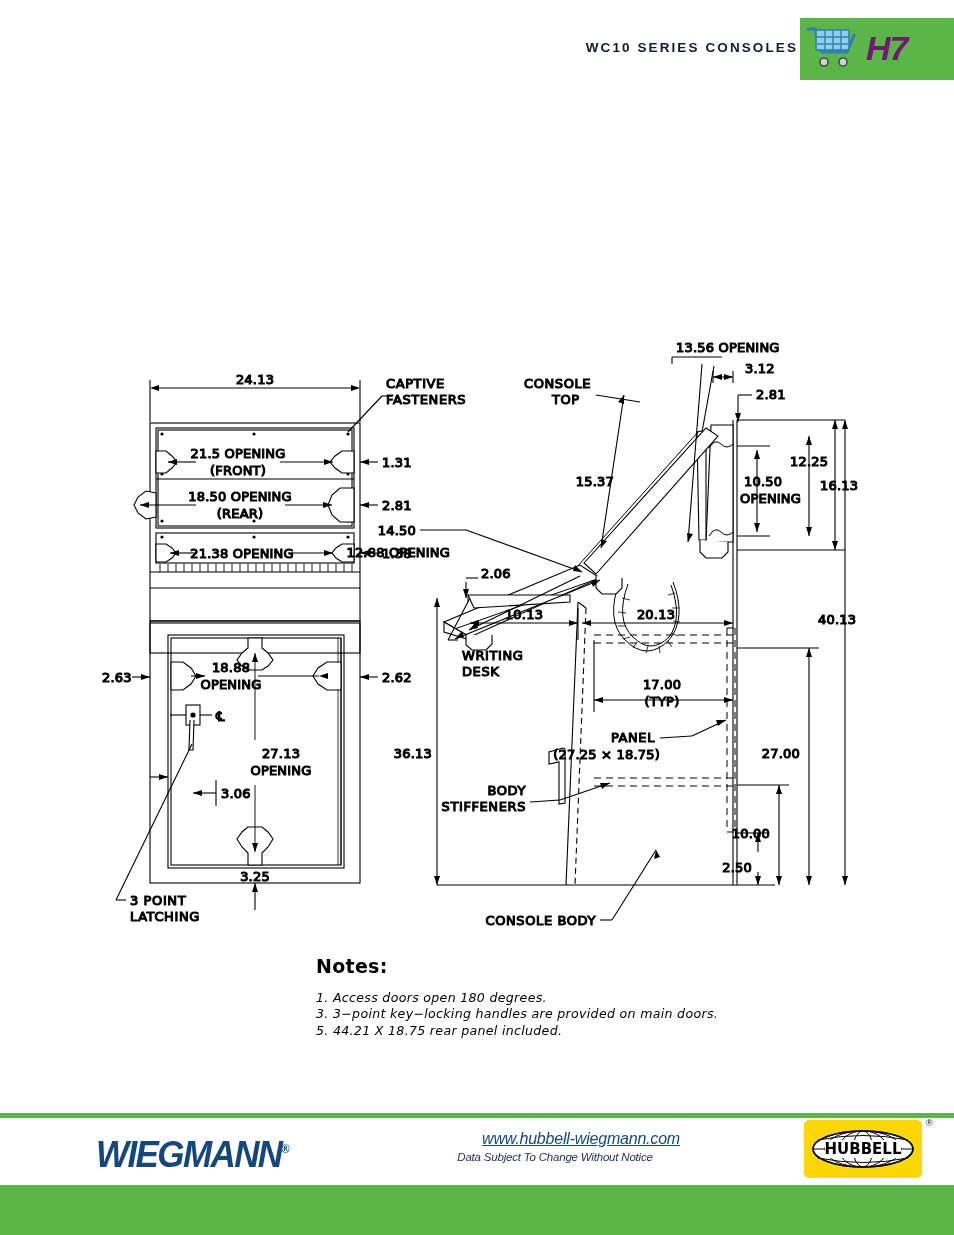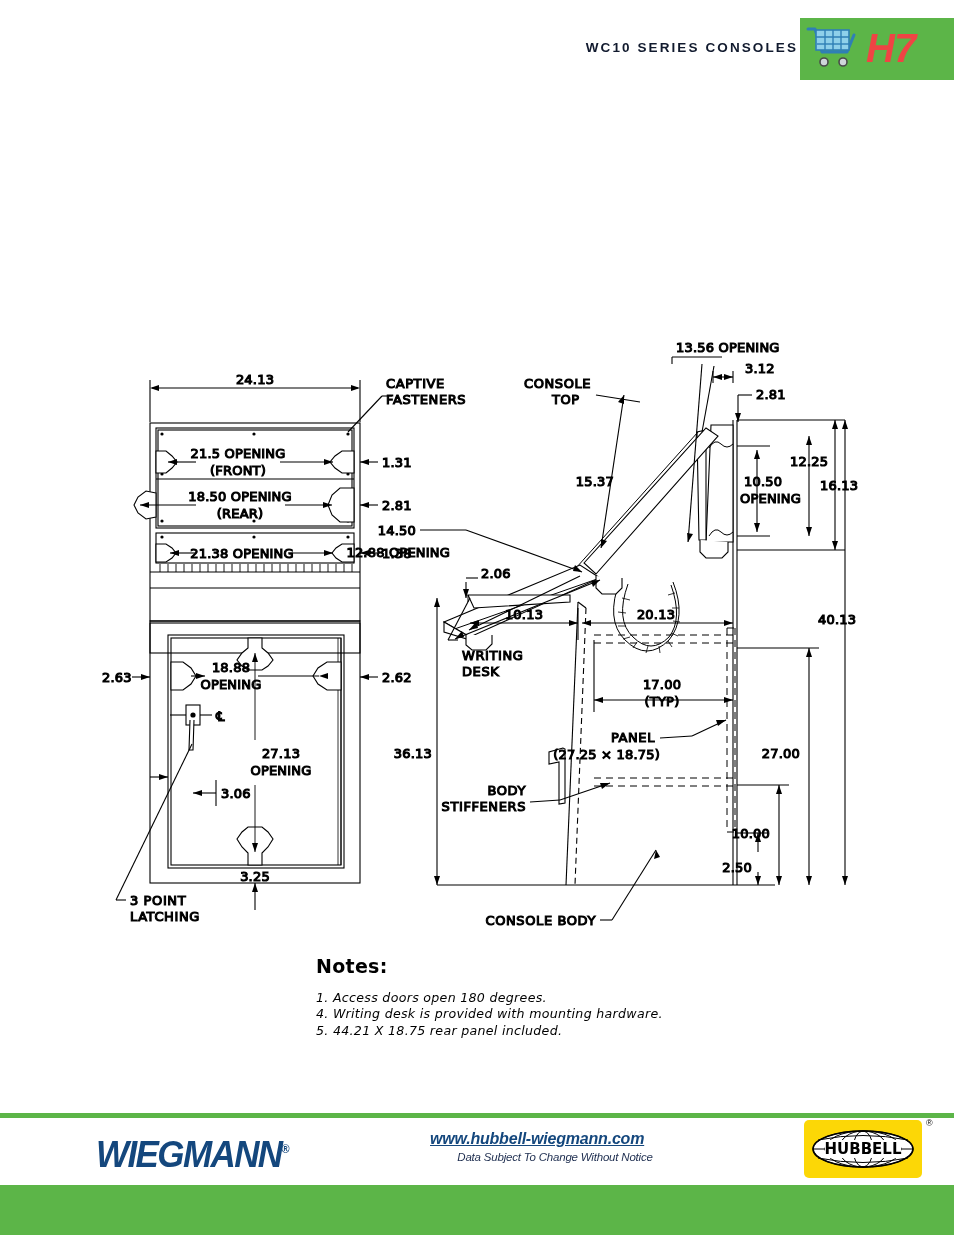--- a/index.html
+++ b/index.html
@@ -43,24 +43,24 @@
     font-size: 13.5px;
     font-weight: bold;
     letter-spacing: 2.1px;
     line-height: 20px;
   }
   .header-text div { white-space: nowrap; }
   .page-code {
     position: absolute;
     top: 30px;
     left: 866px;
-    font-size: 40px;
+    font-size: 34px;
     font-weight: bold;
     font-style: italic;
-    color: #ef4444;
+    color: #701a75;
     letter-spacing: -1px;
     line-height: 36px;
   }
   .cart-icon {
     position: absolute;
     top: 24px;
     left: 806px;
     width: 54px;
     height: 46px;
   }
@@ -123,23 +123,23 @@
   .brand-wordmark sup {
     font-size: 11px;
     vertical-align: super;
     font-style: normal;
   }
   .footer-url {
     position: absolute;
     top: 1130px;
     left: 430px;
     width: 250px;
-    text-align: left;
+    text-align: right;
     font-size: 16px;
-    font-weight: bold;
+    font-weight: normal;
     font-style: italic;
     color: #14477d;
     letter-spacing: -0.2px;
   }
   .footer-disclaimer {
     position: absolute;
     top: 1152px;
     left: 430px;
     width: 250px;
     text-align: center;
@@ -563,21 +563,21 @@
       <text class="lbl" x="526" y="455" text-anchor="end">BODY</text>
       <text class="lbl" x="526" y="471" text-anchor="end">STIFFENERS</text>
       <text class="lbl" x="596" y="585" text-anchor="end">CONSOLE BODY</text>
     </g>
   </svg>
 
   <div class="notes">
     <div class="notes-title">Notes:</div>
     <div class="notes-list">
       <div>1. Access doors open 180 degrees.</div>
-      <div>4. Writing desk is provided with mounting hardware.</div>
+      <div>3. 3−point key−locking handles are provided on main doors.</div>
       <div>5. 44.21 X 18.75 rear panel included.</div>
     </div>
   </div>
 
   <div class="footer-rule"></div>
 
   <div class="brand-wordmark"><span>WIEGMANN</span><sup>®</sup></div>
 
   <a class="footer-url" href="#">www.hubbell-wiegmann.com</a>
   <div class="footer-disclaimer">Data Subject To Change Without Notice</div>

